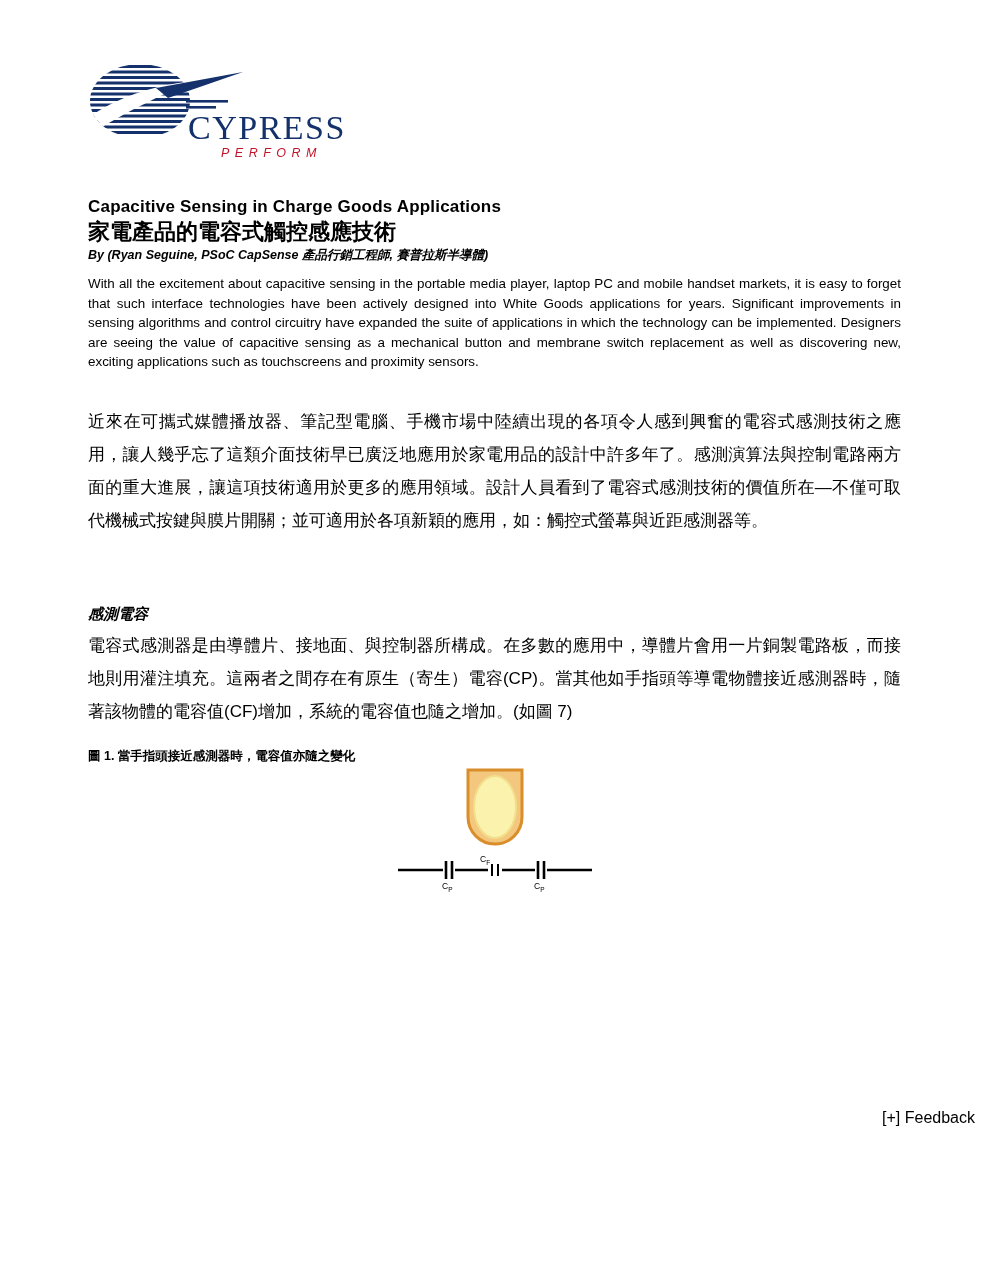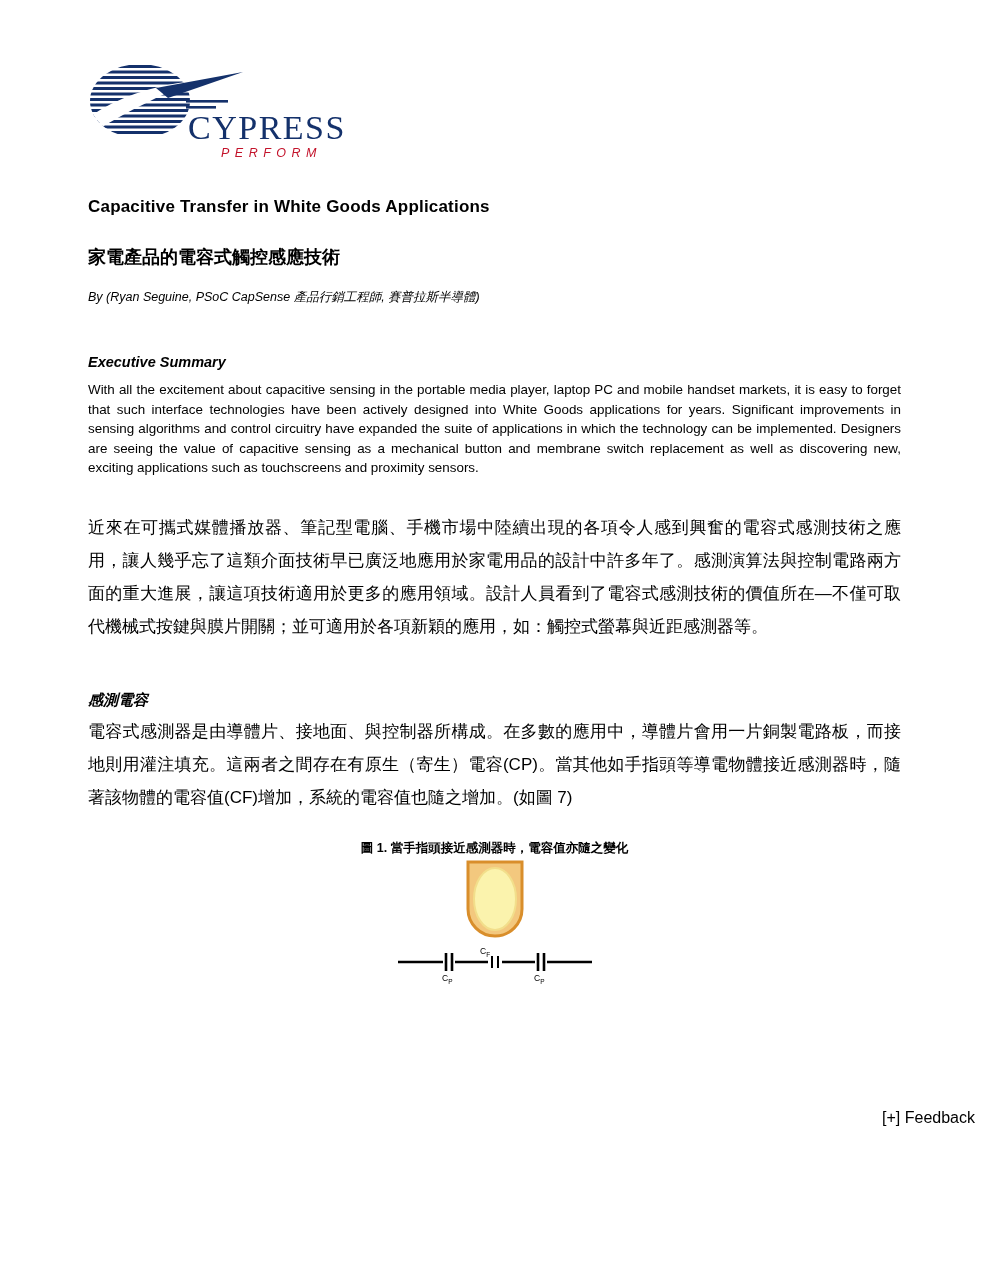--- a/index.html
+++ b/index.html
@@ -18,57 +18,56 @@
 
   .logo-block { margin-top: 56px; width: 270px; }
 
   .title-en {
     margin-top: 32px;
     font-size: 17px;
     font-weight: bold;
     letter-spacing: 0.2px;
   }
   .title-zh {
-    margin-top: 28px;
-    font-size: 18px;
+    font-size: 22px;
     font-weight: bold;
   }
   .byline {
-    margin-top: 20px;
+    margin-top: 0;
     font-size: 12.5px;
     font-style: italic;
+    font-weight: bold;
   }
   .exec-heading {
     margin-top: 48px;
     font-size: 14.5px;
     font-weight: bold;
     font-style: italic;
   }
   .para-en {
     margin-top: 10px;
     font-size: 13.4px;
     line-height: 19.6px;
     text-align: justify;
   }
   .para-zh {
     font-size: 17px;
     line-height: 33px;
     text-align: justify;
   }
   .p1 { margin-top: 33px; }
   .sec-heading {
-    margin-top: 48px;
+    margin-top: 68px;
     font-size: 15px;
     font-weight: bold;
     font-style: italic;
   }
   .p2 { margin-top: 5px; }
   .fig-caption {
-    margin-top: 26px;
-    text-align: center;
+    margin-top: 20px;
     font-size: 12.5px;
     font-weight: bold;
   }
   .figure-wrap {
     margin-top: 2px;
     display: flex;
     justify-content: center;
   }
   .p3 { margin-top: 40px; }
   .feedback-link {
@@ -115,25 +114,24 @@
 
         <path d="M68,32 L155,16 L80,42 Z" fill="#14316B"></path>
         <rect x="98" y="44" width="42" height="2.6" fill="#14316B"></rect>
         <rect x="98" y="50" width="30" height="2.6" fill="#14316B"></rect>
 
         <text x="100" y="83" font-family="Liberation Serif, serif" font-size="34" letter-spacing="1.5" fill="#14316B">CYPRESS</text>
         <text x="133" y="101" font-family="Liberation Sans, sans-serif" font-size="12.5" letter-spacing="5.5" font-style="italic" fill="#C3132B">PERFORM</text>
       </svg>
     </div>
 
-    <div class="title-en">Capacitive Transfer in White Goods Applications</div>
+    <div class="title-en">Capacitive Sensing in Charge Goods Applications</div>
     <div class="title-zh">家電產品的電容式觸控感應技術</div>
     <div class="byline">By (Ryan Seguine, PSoC CapSense 產品行銷工程師, 賽普拉斯半導體)</div>
 
-    <div class="exec-heading">Executive Summary</div>
     <div class="para-en">With all the excitement about capacitive sensing in the portable media player, laptop PC and mobile handset markets, it is easy to forget that such interface technologies have been actively designed into White Goods applications for years. Significant improvements in sensing algorithms and control circuitry have expanded the suite of applications in which the technology can be implemented.  Designers are seeing the value of capacitive sensing as a mechanical button and membrane switch replacement as well as discovering new, exciting applications such as touchscreens and proximity sensors.</div>
     <div class="para-zh p1">近來在可攜式媒體播放器、筆記型電腦、手機市場中陸續出現的各項令人感到興奮的電容式感測技術之應用，讓人幾乎忘了這類介面技術早已廣泛地應用於家電用品的設計中許多年了。感測演算法與控制電路兩方面的重大進展，讓這項技術適用於更多的應用領域。設計人員看到了電容式感測技術的價值所在—不僅可取代機械式按鍵與膜片開關；並可適用於各項新穎的應用，如：觸控式螢幕與近距感測器等。</div>
 
     <div class="sec-heading">感測電容</div>
     <div class="para-zh p2">電容式感測器是由導體片、接地面、與控制器所構成。在多數的應用中，導體片會用一片銅製電路板，而接地則用灌注填充。這兩者之間存在有原生（寄生）電容(CP)。當其他如手指頭等導電物體接近感測器時，隨著該物體的電容值(CF)增加，系統的電容值也隨之增加。(如圖 7)</div>
 
     <div class="fig-caption">圖 1. 當手指頭接近感測器時，電容值亦隨之變化</div>
     <div class="figure-wrap">
       <svg width="210" height="128" viewBox="0 0 210 128">
 

